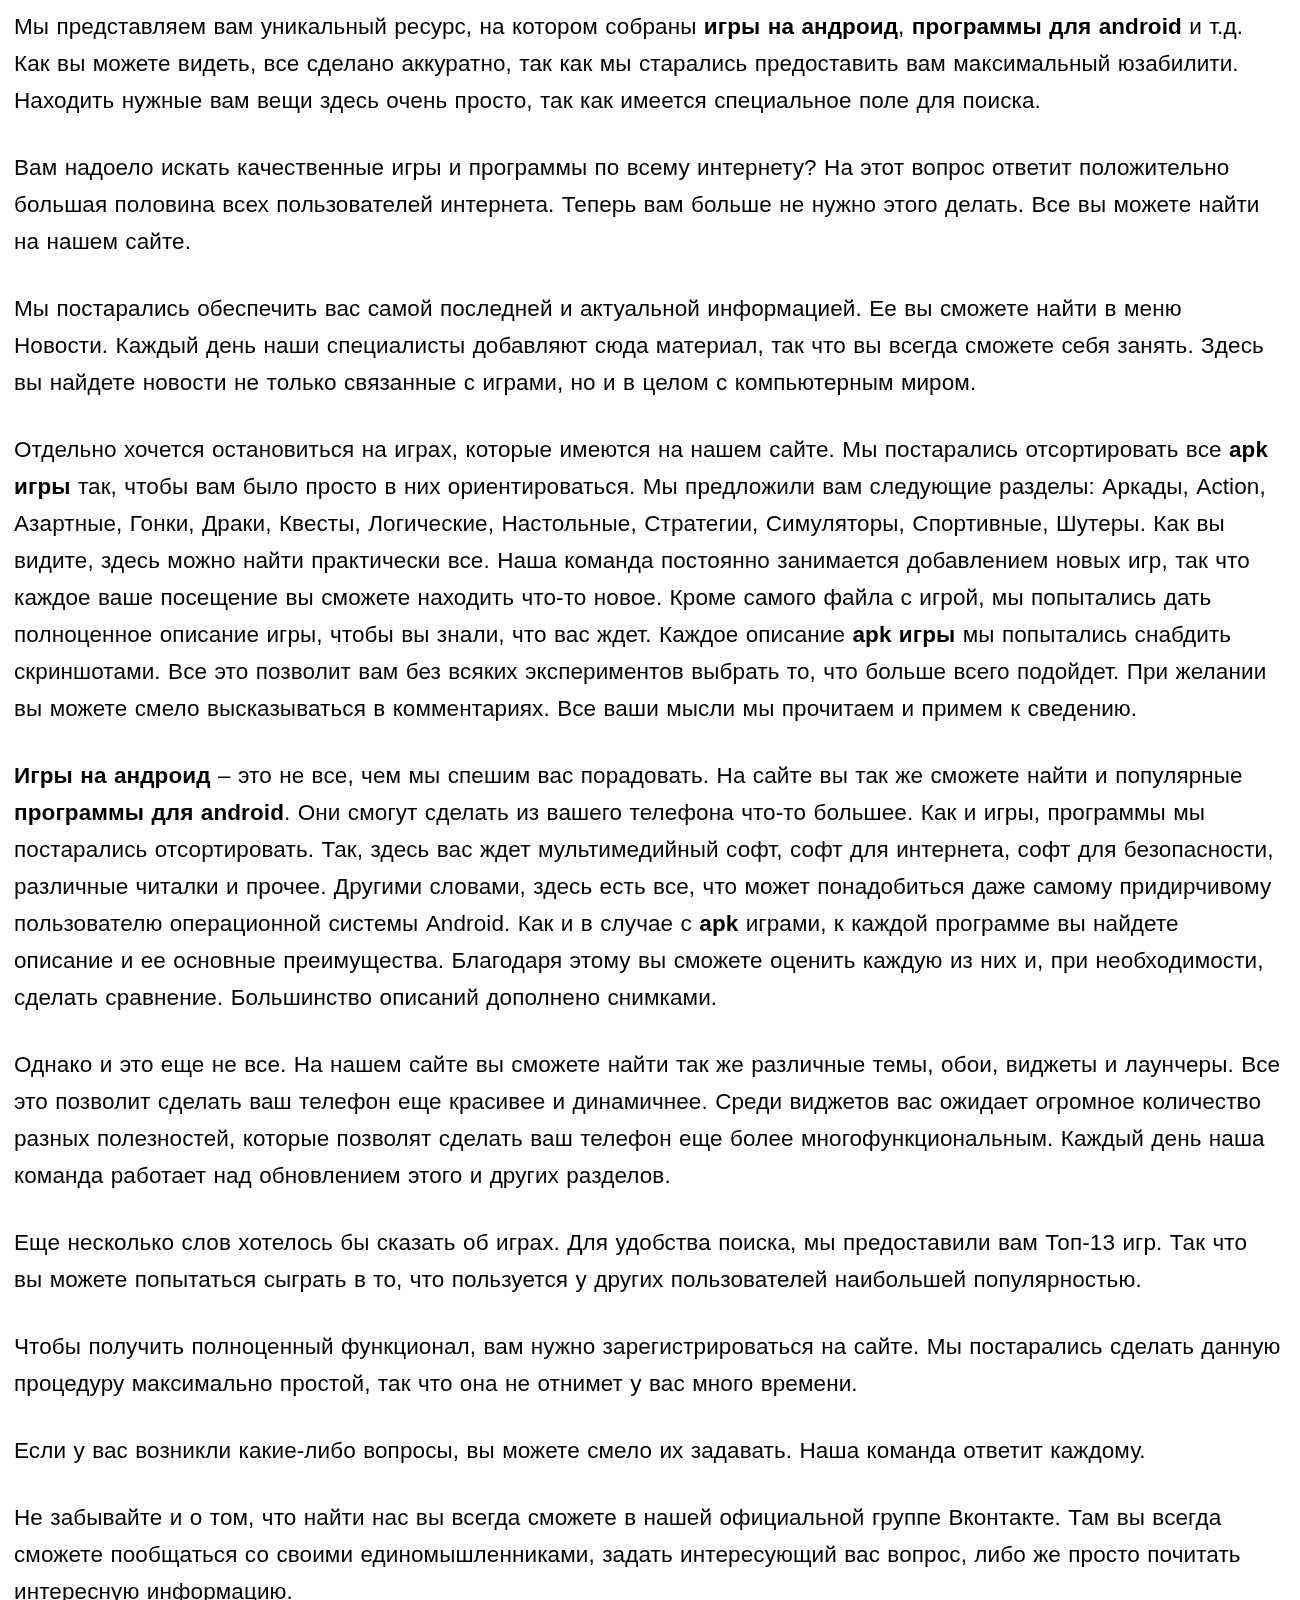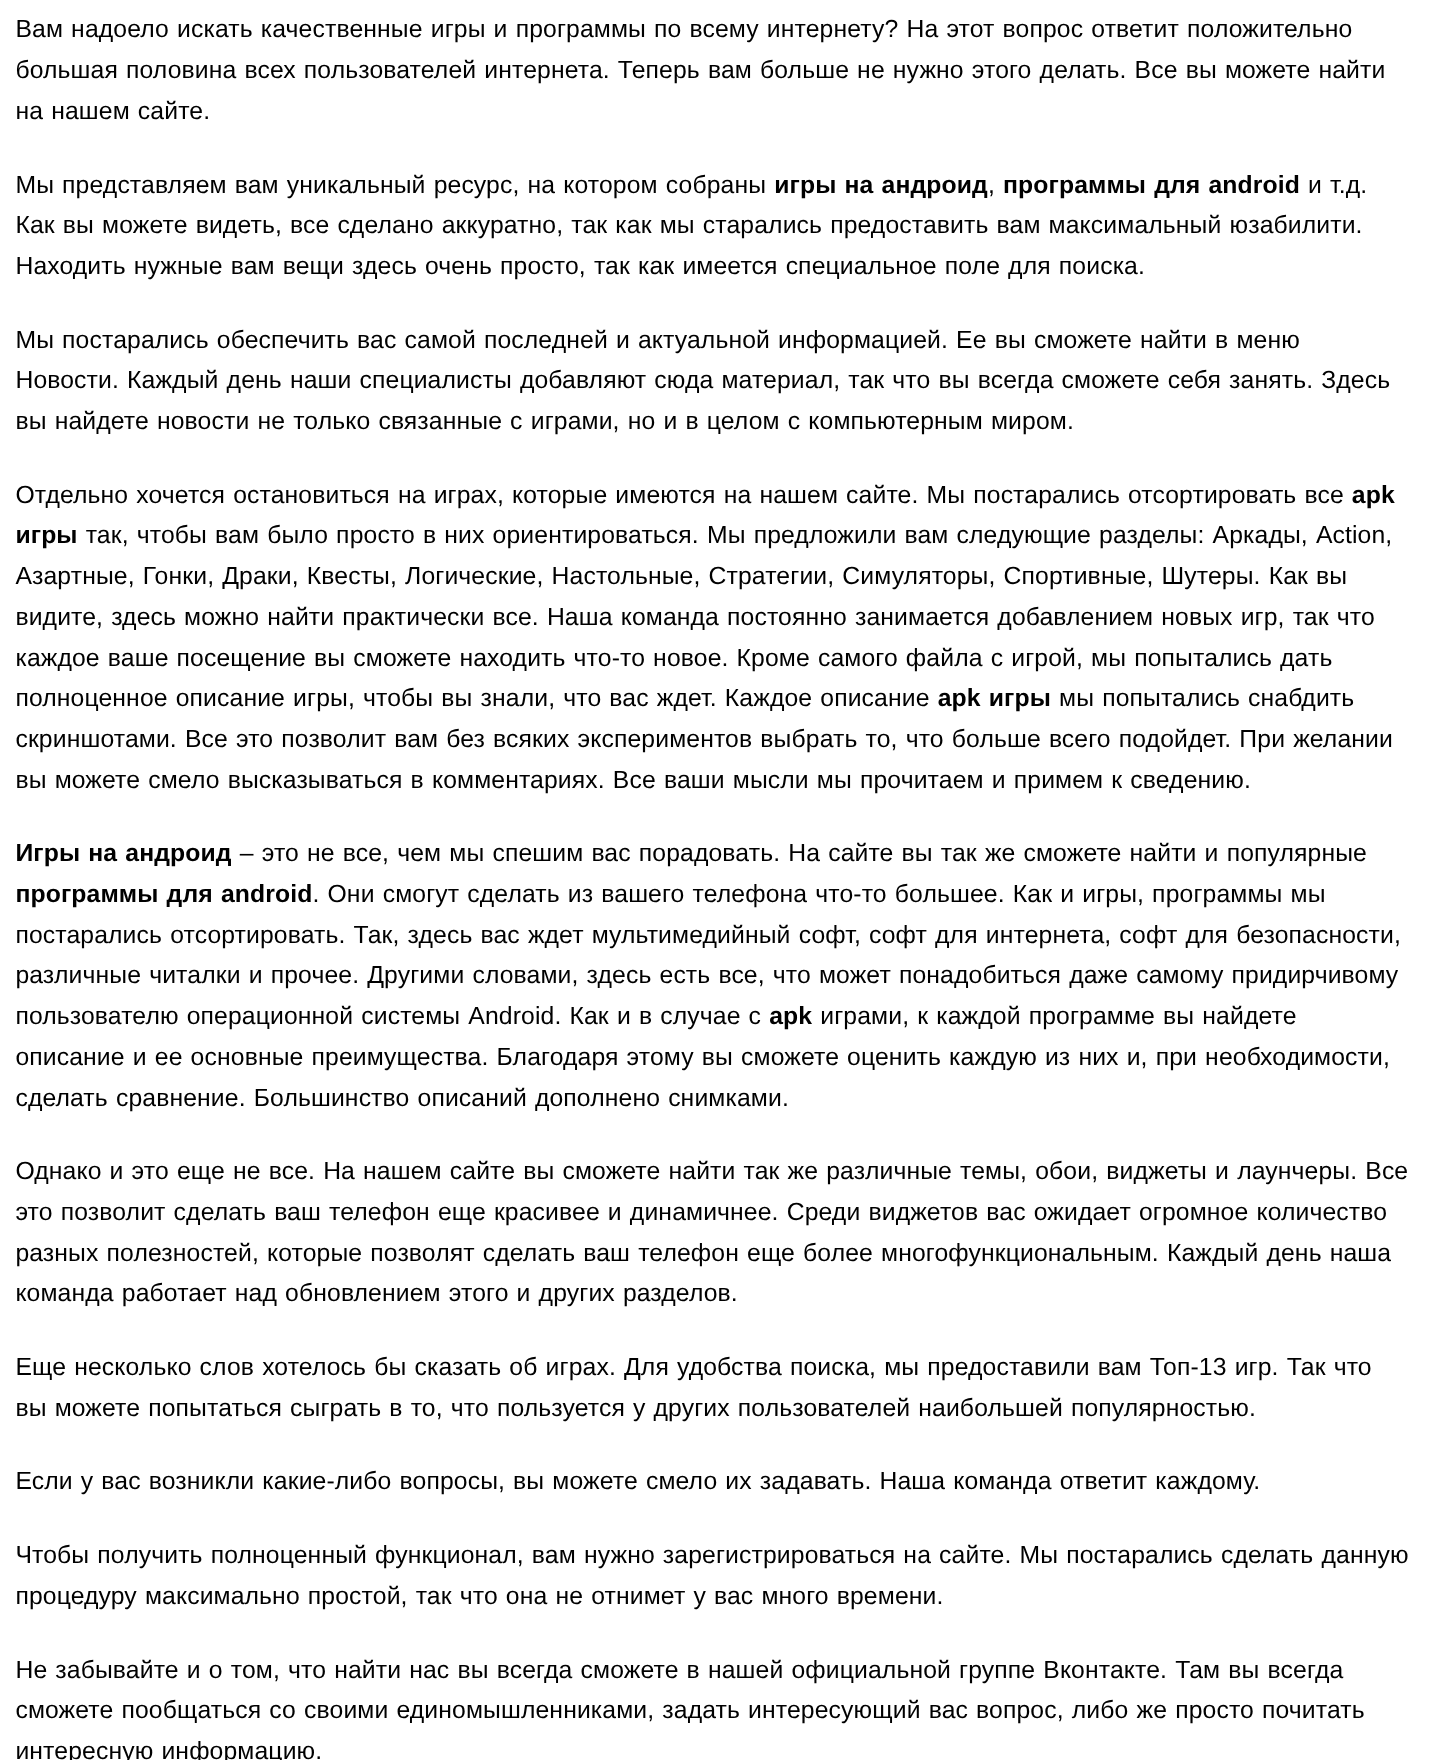--- a/index.html
+++ b/index.html
@@ -29,24 +29,24 @@
   }
   .page b {
     font-weight: 700;
   }
 </style>
 </head>
 <body>
 
 <div class="page">
   <div>
+      <p><span>Мы представляем вам уникальный ресурс, на котором собраны </span><b>игры на андроид</b><span>, </span><b>программы для android</b><span> и т.д. Как вы можете видеть, все сделано аккуратно, так как мы старались предоставить вам максимальный юзабилити. Находить нужные вам вещи здесь очень просто, так как имеется специальное поле для поиска.</span></p>
       <p><span>Вам надоело искать качественные игры и программы по всему интернету? На этот вопрос ответит положительно большая половина всех пользователей интернета. Теперь вам больше не нужно этого делать. Все вы можете найти на нашем сайте.</span></p>
-      <p><span>Мы представляем вам уникальный ресурс, на котором собраны </span><b>игры на андроид</b><span>, </span><b>программы для android</b><span> и т.д. Как вы можете видеть, все сделано аккуратно, так как мы старались предоставить вам максимальный юзабилити. Находить нужные вам вещи здесь очень просто, так как имеется специальное поле для поиска.</span></p>
       <p><span>Мы постарались обеспечить вас самой последней и актуальной информацией. Ее вы сможете найти в меню Новости. Каждый день наши специалисты добавляют сюда материал, так что вы всегда сможете себя занять. Здесь вы найдете новости не только связанные с играми, но и в целом с компьютерным миром.</span></p>
       <p><span>Отдельно хочется остановиться на играх, которые имеются на нашем сайте.  Мы постарались отсортировать все </span><b>apk игры</b><span> так, чтобы вам было просто в них ориентироваться. Мы предложили вам следующие разделы: Аркады, Action, Азартные, Гонки, Драки, Квесты, Логические, Настольные, Стратегии, Симуляторы, Спортивные, Шутеры. Как вы видите, здесь можно найти практически все. Наша команда постоянно занимается добавлением новых игр, так что каждое ваше посещение вы сможете находить что-то новое. Кроме самого файла с игрой, мы попытались дать полноценное описание игры, чтобы вы знали, что вас ждет. Каждое описание </span><b>apk игры</b><span> мы попытались снабдить скриншотами. Все это позволит вам без всяких экспериментов выбрать то, что больше всего подойдет. При желании вы можете смело высказываться в комментариях. Все ваши мысли мы прочитаем и примем к сведению.</span></p>
       <p><b>Игры на андроид</b><span> – это не все, чем мы спешим вас порадовать. На сайте вы так же сможете найти и популярные </span><b>программы для android</b><span>. Они смогут сделать из вашего телефона что-то большее. Как и игры, программы мы постарались отсортировать. Так, здесь вас ждет мультимедийный софт, софт для интернета, софт для безопасности, различные читалки и прочее. Другими словами, здесь есть все, что может понадобиться даже самому придирчивому пользователю операционной системы Android. Как и в случае с </span><b>apk</b><span> играми, к каждой программе вы найдете описание и ее основные преимущества. Благодаря этому вы сможете оценить каждую из них и, при необходимости, сделать сравнение. Большинство описаний дополнено снимками.</span></p>
       <p><span>Однако и это еще не все. На нашем сайте вы сможете найти так же различные темы, обои, виджеты и лаунчеры. Все это позволит сделать ваш телефон еще красивее и динамичнее. Среди виджетов вас ожидает огромное количество разных полезностей, которые позволят сделать ваш телефон еще более многофункциональным. Каждый день наша команда работает над обновлением этого и других разделов.</span></p>
       <p><span>Еще несколько слов хотелось бы сказать об играх. Для удобства поиска, мы предоставили вам Топ-13 игр. Так что вы можете попытаться сыграть в то, что пользуется у других пользователей наибольшей популярностью.</span></p>
+      <p><span>Чтобы получить полноценный функционал, вам нужно зарегистрироваться на сайте. Мы постарались сделать данную процедуру максимально простой, так что она не отнимет у вас много времени.</span></p>
       <p><span>Если у вас возникли какие-либо вопросы, вы можете смело их задавать. Наша команда ответит каждому.</span></p>
-      <p><span>Чтобы получить полноценный функционал, вам нужно зарегистрироваться на сайте. Мы постарались сделать данную процедуру максимально простой, так что она не отнимет у вас много времени.</span></p>
       <p><span>Не забывайте и о том, что найти нас вы всегда сможете в нашей официальной группе Вконтакте. Там вы всегда сможете пообщаться со своими единомышленниками, задать интересующий вас вопрос, либо же просто почитать интересную информацию.</span></p>
     </div>
 </div>
 
 </body></html>

